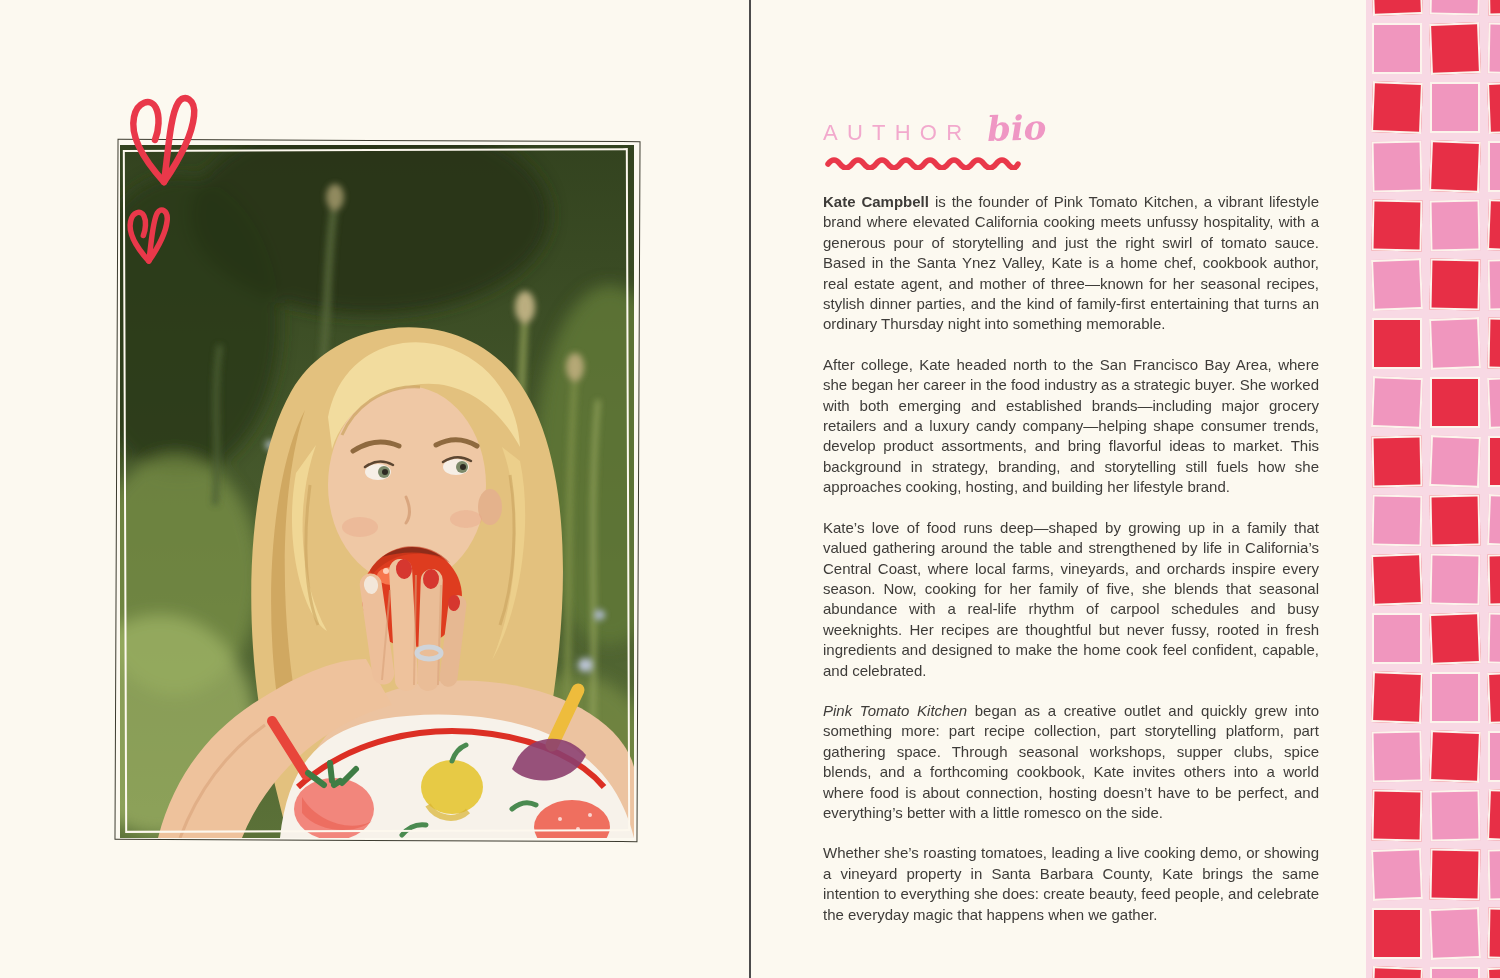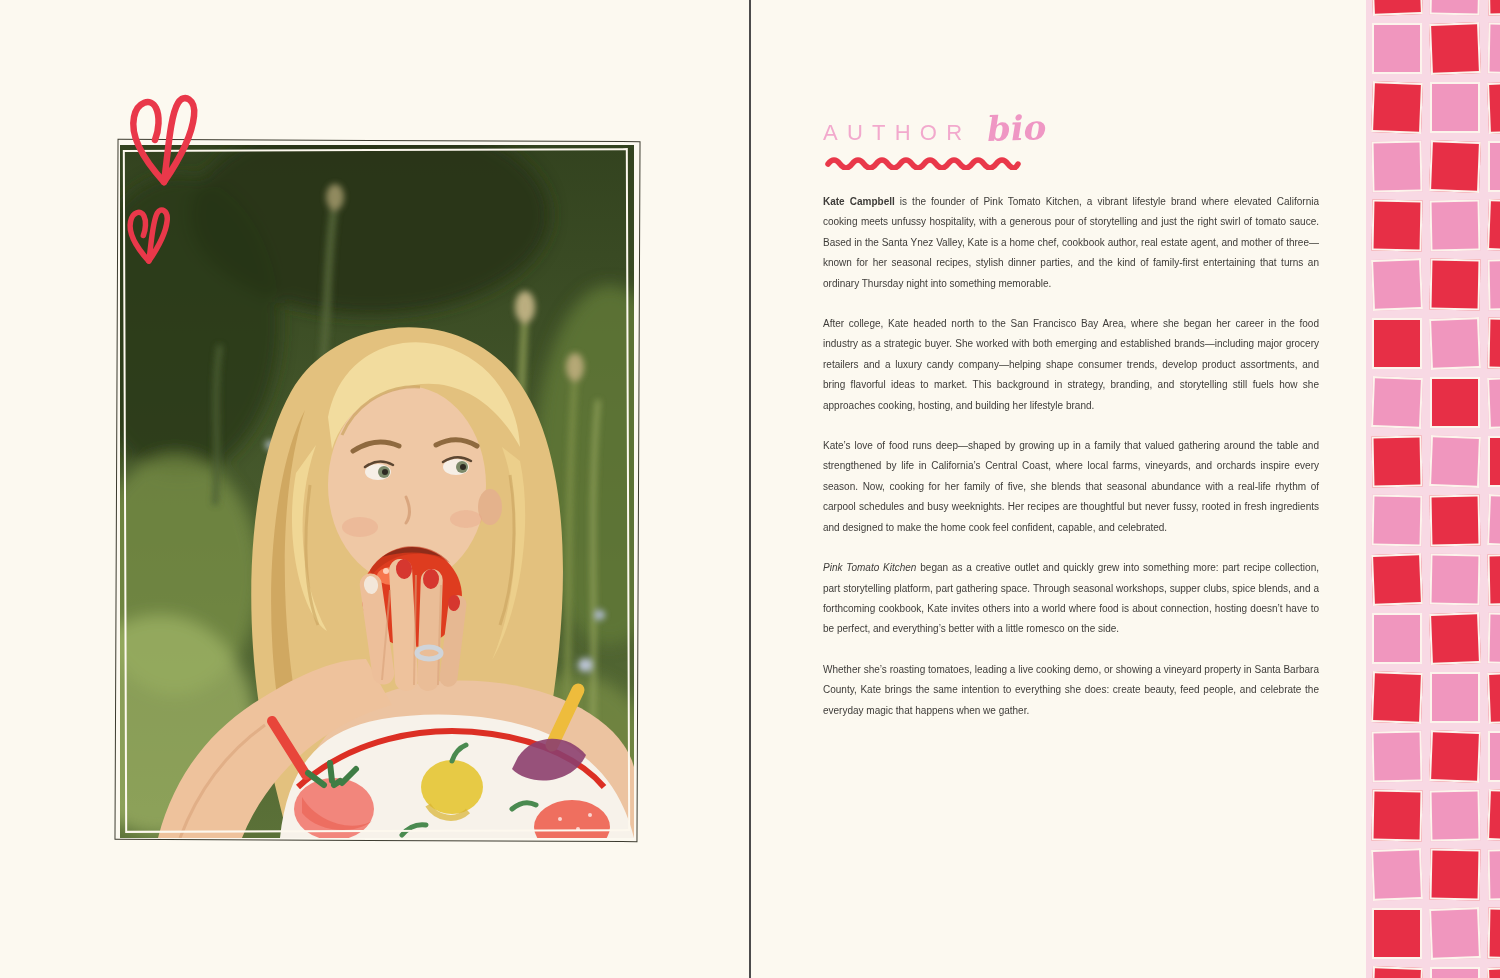--- a/index.html
+++ b/index.html
@@ -43,21 +43,21 @@
   .heading .script{
     font-family:"DejaVu Serif","Liberation Serif",serif;
     font-style:italic;font-size:34px;
     color:var(--script-pink,#ef97c4);
     transform:rotate(-2deg);
     display:inline-block;
   }
   .squiggle{display:block;margin:2px 0 22px 2px;}
   .bio p{
     margin:0 0 20px 0;
-    font-size:10px;line-height:20.4px;
+    font-size:15px;line-height:20.4px;
     color:var(--text,#3e3c39);
     text-align:justify;
   }
   .bio p strong{font-weight:bold;}
   .bio p em{}
   
   .mosaic{
     position:absolute;right:0;top:0;width:134px;height:978px;
     background:var(--strip-bg,#f8d9e4);
     overflow:hidden;

